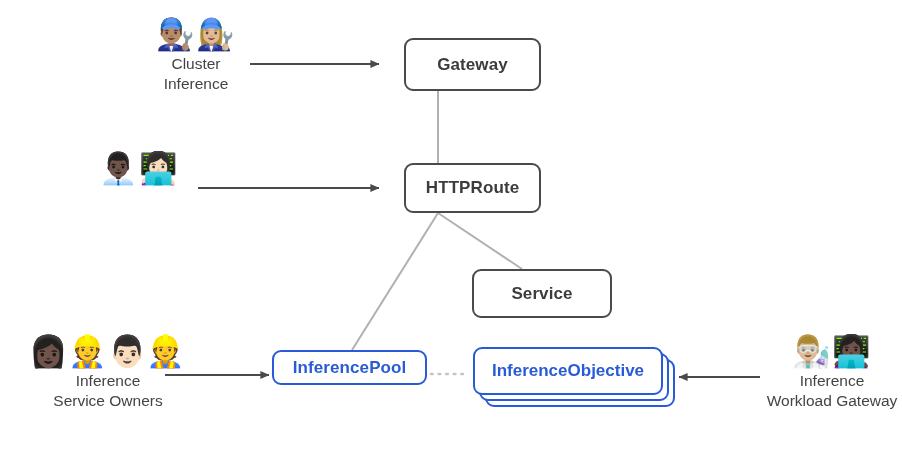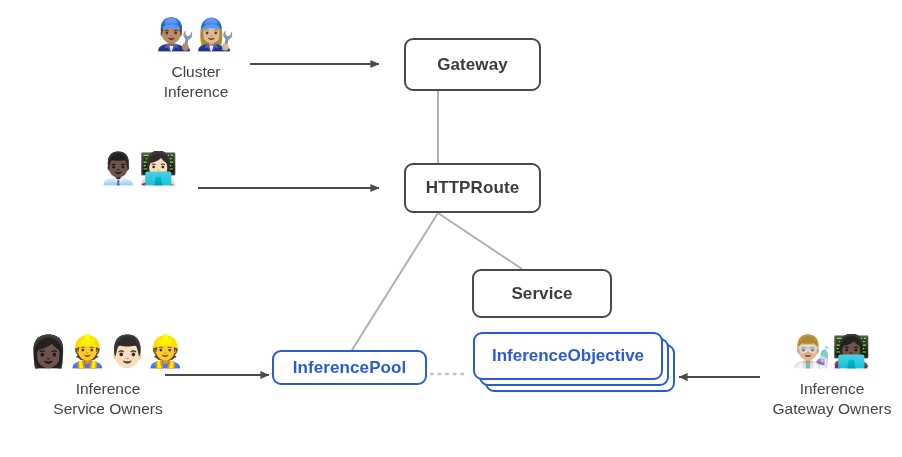--- a/index.html
+++ b/index.html
@@ -51,21 +51,21 @@
 
   #node-gateway   { left: 382px; top: 38px;  width: 137px; height: 53px; }
   #node-httproute { left: 382px; top: 163px; width: 137px; height: 50px; }
   #node-service   { left: 450px; top: 269px; width: 140px; height: 49px; }
   #node-inferencepool { left: 272px; top: 350px; width: 155px; height: 35px; }
 
   
   #stack-inferenceobjective {
     position: absolute;
     left: 473px;
-    top: 332px;
+    top: 347px;
     width: 200px;
     height: 48px;
     z-index: 3;
   }
   #stack-inferenceobjective .layer {
     position: absolute;
     box-sizing: border-box;
     width: 190px;
     height: 48px;
     background: #ffffff;
@@ -92,21 +92,21 @@
     align-items: center;
     z-index: 3;
   }
   .actor .emojis {
     font-size: 31px;
     line-height: 1.08;
     letter-spacing: 1px;
     white-space: nowrap;
   }
   .actor .caption {
-    margin-top: 11px;
+    margin-top: 3px;
     text-align: center;
     color: #444444;
     font-size: 15.5px;
     line-height: 1.28;
     white-space: nowrap;
   }
   #actor-cluster-operators   { left: 140px; top: 18px;  width: 112px; }
   #actor-application-developers { left: 80px; top: 152px; width: 118px; }
   #actor-inference-platform-owners { left: 18px; top: 335px; width: 180px; }
   #actor-inference-workload-owners { left: 762px; top: 335px; width: 140px; }
@@ -176,17 +176,17 @@
     <div class="caption">
       <div>Inference</div>
       <div>Service Owners</div>
     </div>
   </div>
 
   <div class="actor" id="actor-inference-workload-owners">
     <div class="emojis">👨🏼‍🔬👩🏿‍💻</div>
     <div class="caption">
       <div>Inference</div>
-      <div>Gateway Owners</div>
+      <div>Workload Gateway</div>
     </div>
   </div>
 
 </div>
 
 </body></html>

